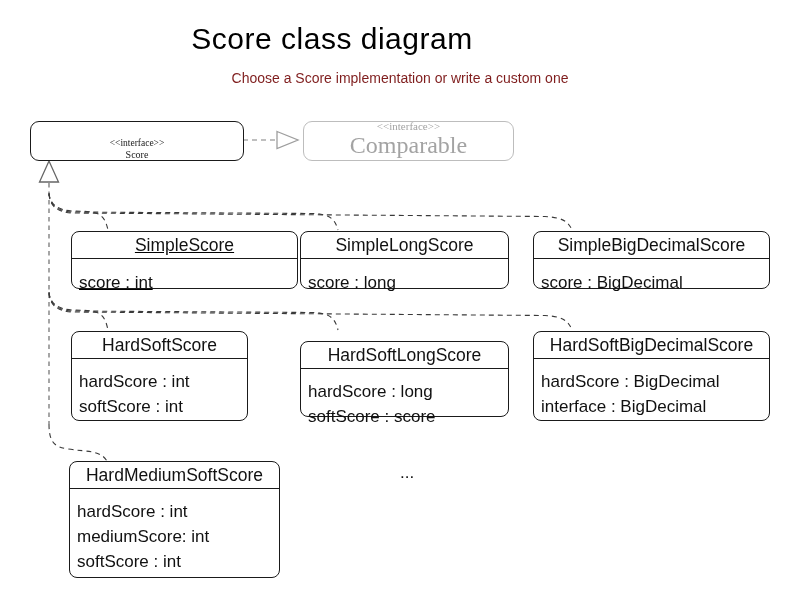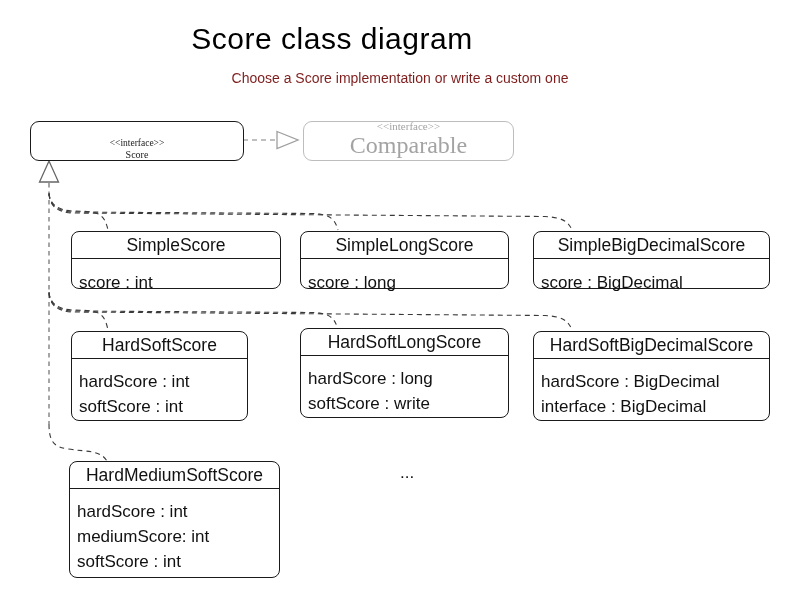--- a/index.html
+++ b/index.html
@@ -108,21 +108,21 @@
   <div class="iface-box primary" style="left:30px; top:121px; width:212px; height:38px;">
     <div class="stereotype">&lt;&lt;interface&gt;&gt;</div>
     <div class="iface-name">Score</div>
   </div>
 
   <div class="iface-box muted" style="left:303px; top:121px; width:209px; height:38px;">
     <div class="stereotype">&lt;&lt;interface&gt;&gt;</div>
     <div class="iface-name">Comparable</div>
   </div>
 
-  <div class="uml-class row1" style="left:71px; top:231px; width:210px; height:58px;">
+  <div class="uml-class row1" style="left:71px; top:231px; width:227px; height:58px;text-decoration:underline;">
     <div class="cname">SimpleScore</div>
     <div class="attrs">
       <div class="attr">score : int</div>
     </div>
   </div>
 
   <div class="uml-class row1" style="left:300px; top:231px; width:209px; height:58px;">
     <div class="cname">SimpleLongScore</div>
     <div class="attrs">
       <div class="attr">score : long</div>
@@ -137,25 +137,25 @@
   </div>
 
   <div class="uml-class" style="left:71px; top:331px; width:177px; height:90px;">
     <div class="cname">HardSoftScore</div>
     <div class="attrs">
       <div class="attr">hardScore : int</div>
       <div class="attr">softScore : int</div>
     </div>
   </div>
 
-  <div class="uml-class" style="left:300px; top:328px; width:209px; height:90px;">
+  <div class="uml-class" style="left:300px; top:341px; width:209px; height:76px;">
     <div class="cname">HardSoftLongScore</div>
     <div class="attrs">
       <div class="attr">hardScore : long</div>
-      <div class="attr">softScore : write</div>
+      <div class="attr">softScore : score</div>
     </div>
   </div>
 
   <div class="uml-class" style="left:533px; top:331px; width:237px; height:90px;">
     <div class="cname">HardSoftBigDecimalScore</div>
     <div class="attrs">
       <div class="attr">hardScore : BigDecimal</div>
       <div class="attr">interface : BigDecimal</div>
     </div>
   </div>

